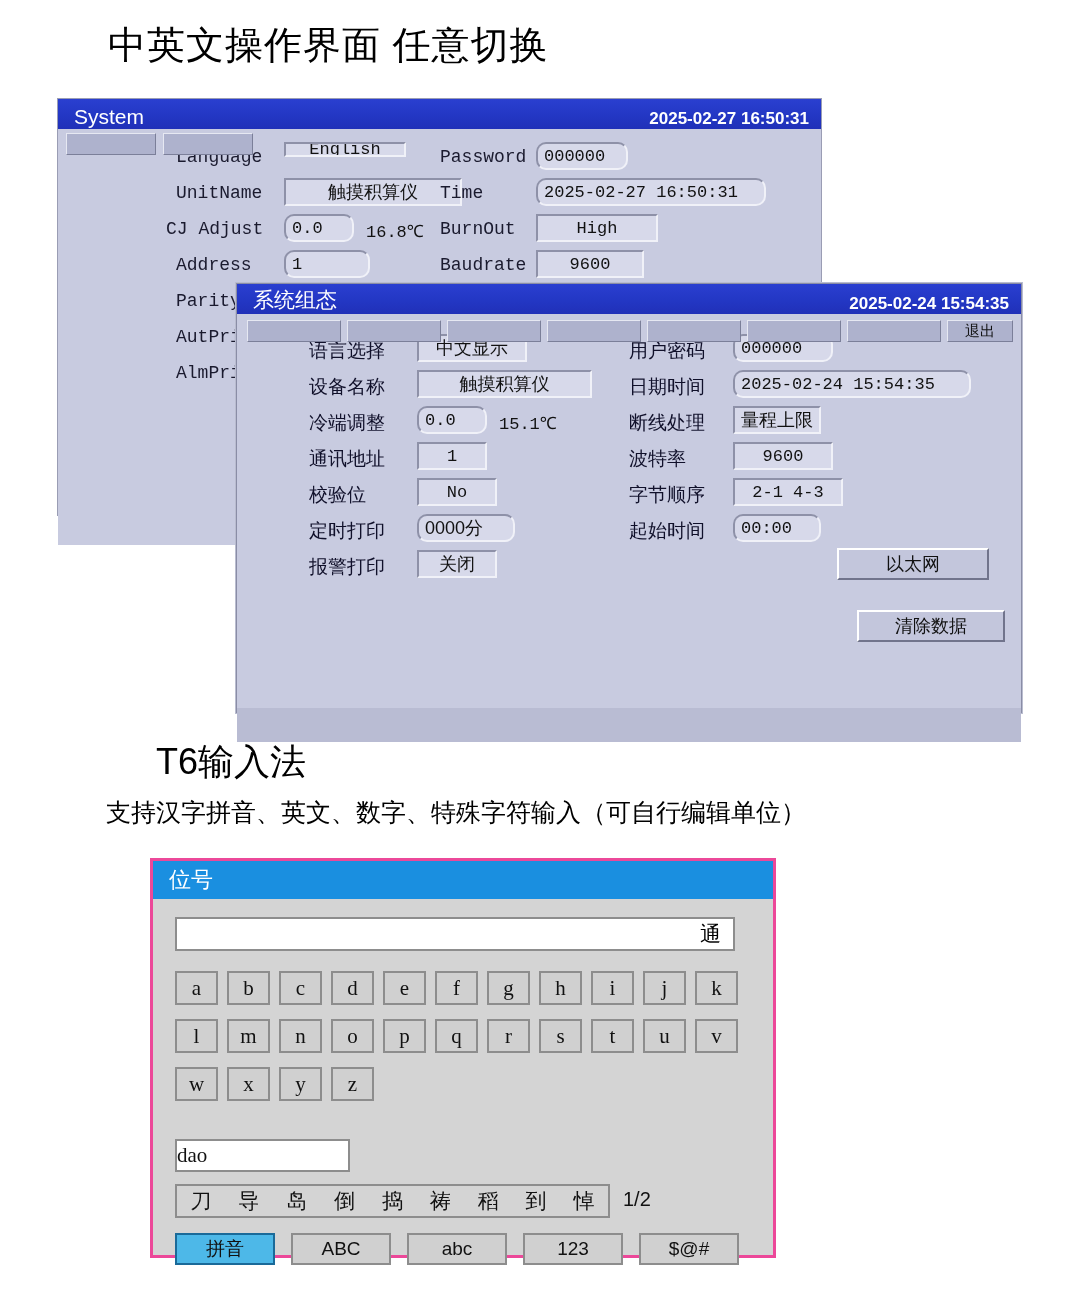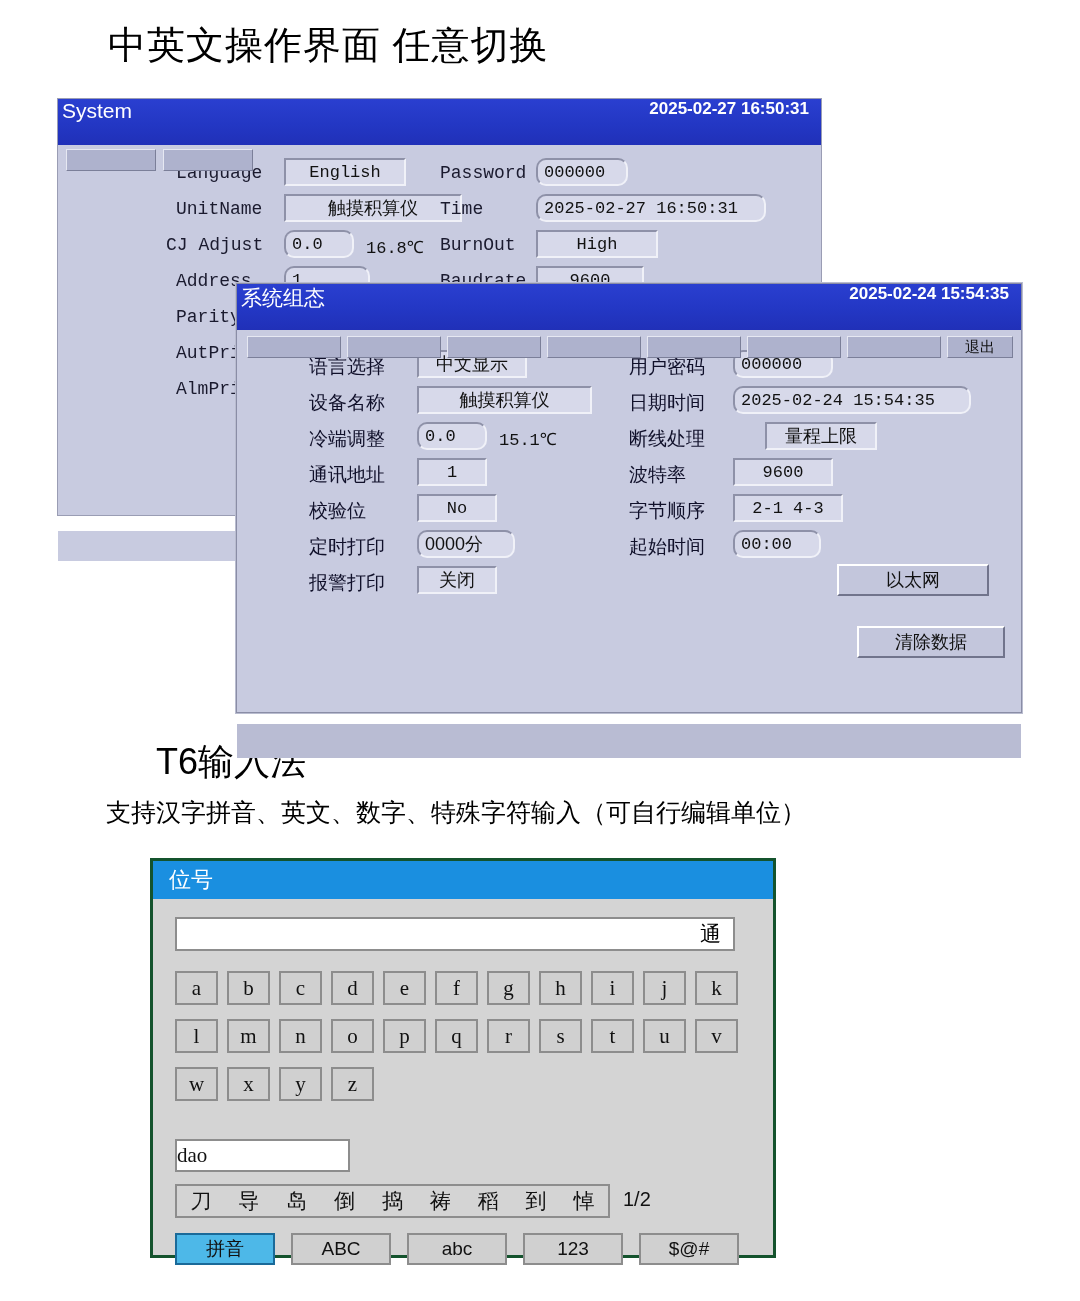--- a/index.html
+++ b/index.html
@@ -47,26 +47,26 @@
     white-space: nowrap;
   }
 
   
   .panel {
     position: absolute;
     background: #c8cbe0;
     box-sizing: border-box;
   }
   .panel-title {
-    height: 46px;
+    height: 30px;
     background: linear-gradient(180deg,#2a3fd0 0%, #2337c4 55%, #2030b8 100%);
     display: flex;
-    align-items: flex-start;
+    align-items: flex-end;
     justify-content: space-between;
-    padding: 0 12px 0 4px;
+    padding: 0 12px 0 16px;
     box-sizing: border-box;
   }
   .panel-title .t-left {
     color: #ffffff;
     font-size: 21px;
     font-family: "Liberation Sans", sans-serif;
   }
   .panel-title .t-right {
     color: #ffffff;
     font-size: 17px;
@@ -184,21 +184,21 @@
   }
 
   
   #win-kb {
     position: absolute;
     left: 150px;
     top: 858px;
     width: 626px;
     height: 400px;
     background: #d4d4d4;
-    border: 3px solid #14532d;
+    border: 3px solid #ec4899;
     box-sizing: border-box;
   }
   #win-kb .kb-title {
     height: 38px;
     background: #1a8fe0;
     display: flex;
     align-items: center;
     padding-left: 16px;
     box-sizing: border-box;
     color: #ffffff;
@@ -314,21 +314,21 @@
   <div class="form-area">
 
     <div class="lbl" style="left:118px; top:18px;">Language</div>
     <div class="lbl" style="left:118px; top:54px;">UnitName</div>
     <div class="lbl" style="left:108px; top:90px;">CJ Adjust</div>
     <div class="lbl" style="left:118px; top:126px;">Address</div>
     <div class="lbl" style="left:118px; top:162px;">Parity</div>
     <div class="lbl" style="left:118px; top:198px;">AutPrint</div>
     <div class="lbl" style="left:118px; top:234px;">AlmPrint</div>
 
-    <div class="fld center" style="left:226px; top:13px;  width:122px; height:28px;">English</div>
+    <div class="fld center" style="left:226px; top:13px;  width:122px; height:15px;">English</div>
     <div class="fld center cnfont" style="left:226px; top:49px;  width:178px; height:28px;">触摸积算仪</div>
     <div class="fld left" style="left:226px; top:85px;  width:70px;  height:28px;">0.0</div>
     <div class="plain" style="left:308px; top:90px;">16.8℃</div>
     <div class="fld left" style="left:226px; top:121px; width:86px;  height:28px;">1</div>
     <div class="fld left" style="left:226px; top:157px; width:86px;  height:28px;"></div>
     <div class="fld left" style="left:226px; top:193px; width:86px;  height:28px;">0</div>
     <div class="fld left" style="left:226px; top:229px; width:86px;  height:28px;"></div>
 
     <div class="lbl" style="left:382px; top:18px;">Password</div>
     <div class="lbl" style="left:382px; top:54px;">Time</div>
@@ -372,21 +372,21 @@
 
     <div class="lbl-cn" style="left:392px; top:24px;">用户密码</div>
     <div class="lbl-cn" style="left:392px; top:60px;">日期时间</div>
     <div class="lbl-cn" style="left:392px; top:96px;">断线处理</div>
     <div class="lbl-cn" style="left:392px; top:132px;">波特率</div>
     <div class="lbl-cn" style="left:392px; top:168px;">字节顺序</div>
     <div class="lbl-cn" style="left:392px; top:204px;">起始时间</div>
 
     <div class="fld left" style="left:496px; top:20px;  width:100px; height:28px;">000000</div>
     <div class="fld left" style="left:496px; top:56px;  width:238px; height:28px;">2025-02-24  15:54:35</div>
-    <div class="fld center cnfont" style="left:496px; top:92px;  width:112px; height:28px;margin-left:32px;">量程上限</div>
+    <div class="fld center cnfont" style="left:496px; top:92px;  width:88px; height:28px;">量程上限</div>
     <div class="fld center" style="left:496px; top:128px; width:100px; height:28px;">9600</div>
     <div class="fld center" style="left:496px; top:164px; width:110px; height:28px;">2-1  4-3</div>
     <div class="fld left" style="left:496px; top:200px; width:88px;  height:28px;">00:00</div>
 
     <div class="btn3d" style="left:600px; top:234px; width:152px; height:32px;">以太网</div>
     <div class="btn3d" style="left:620px; top:276px; width:148px; height:32px;margin-top:20px;">清除数据</div>
 
     <div class="footbar" style="height:34px; background:#b9bcd3;"></div>
     <div class="footkey" style="left:10px;  top:6px; width:94px;"></div>
     <div class="footkey" style="left:110px; top:6px; width:94px;"></div>

